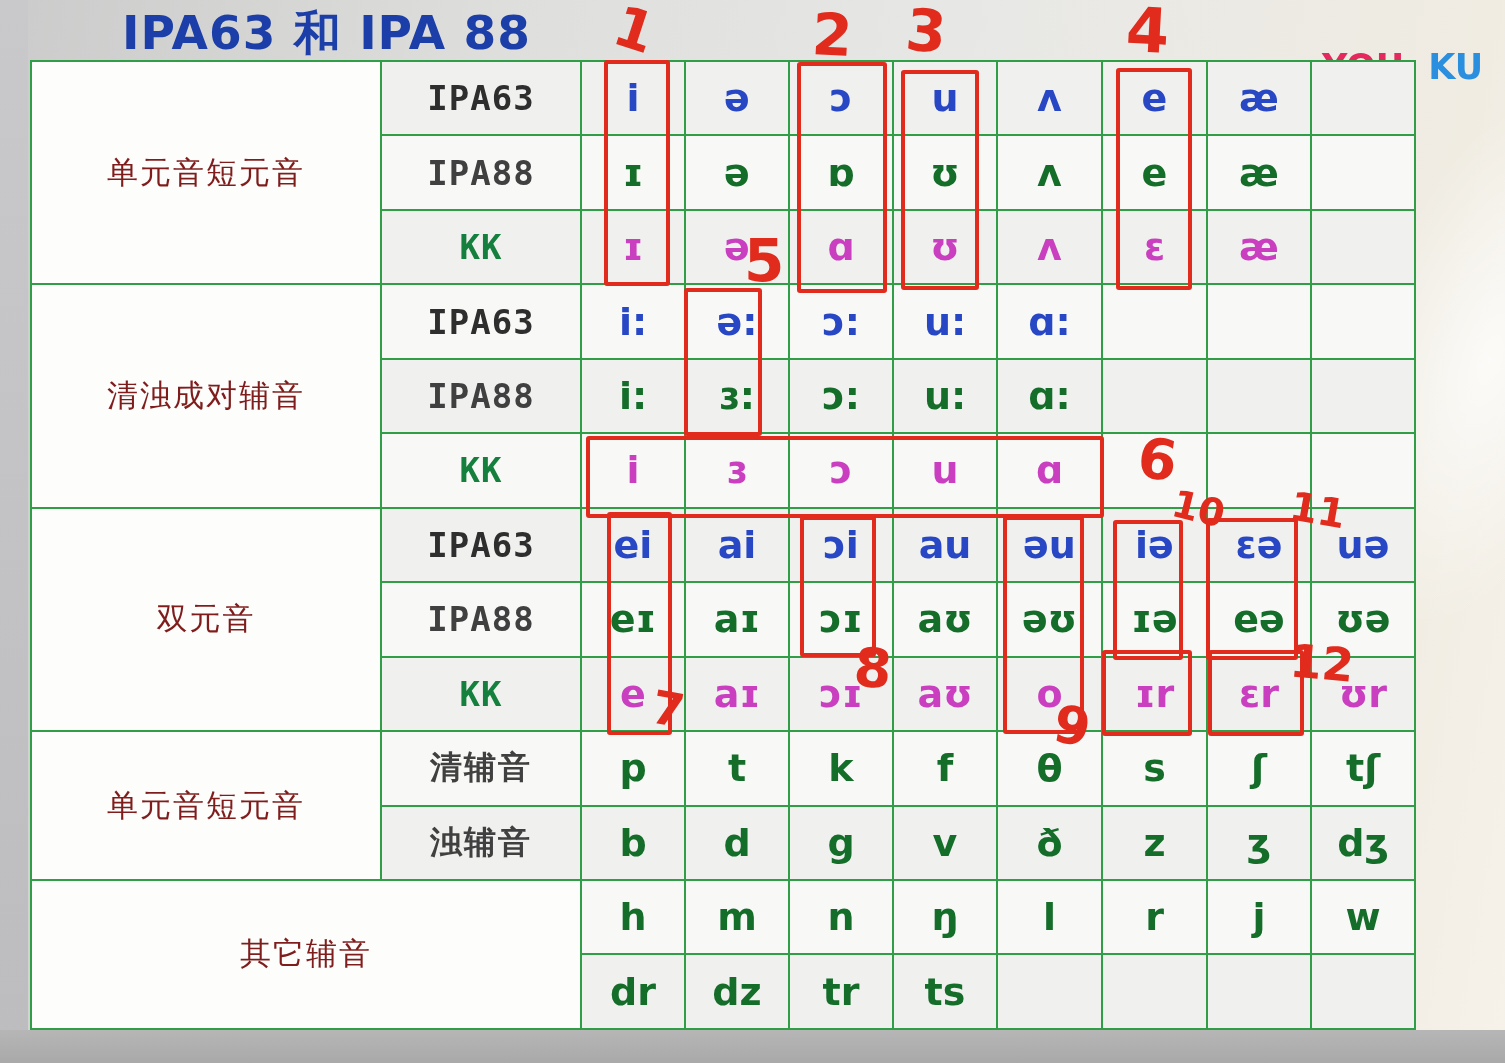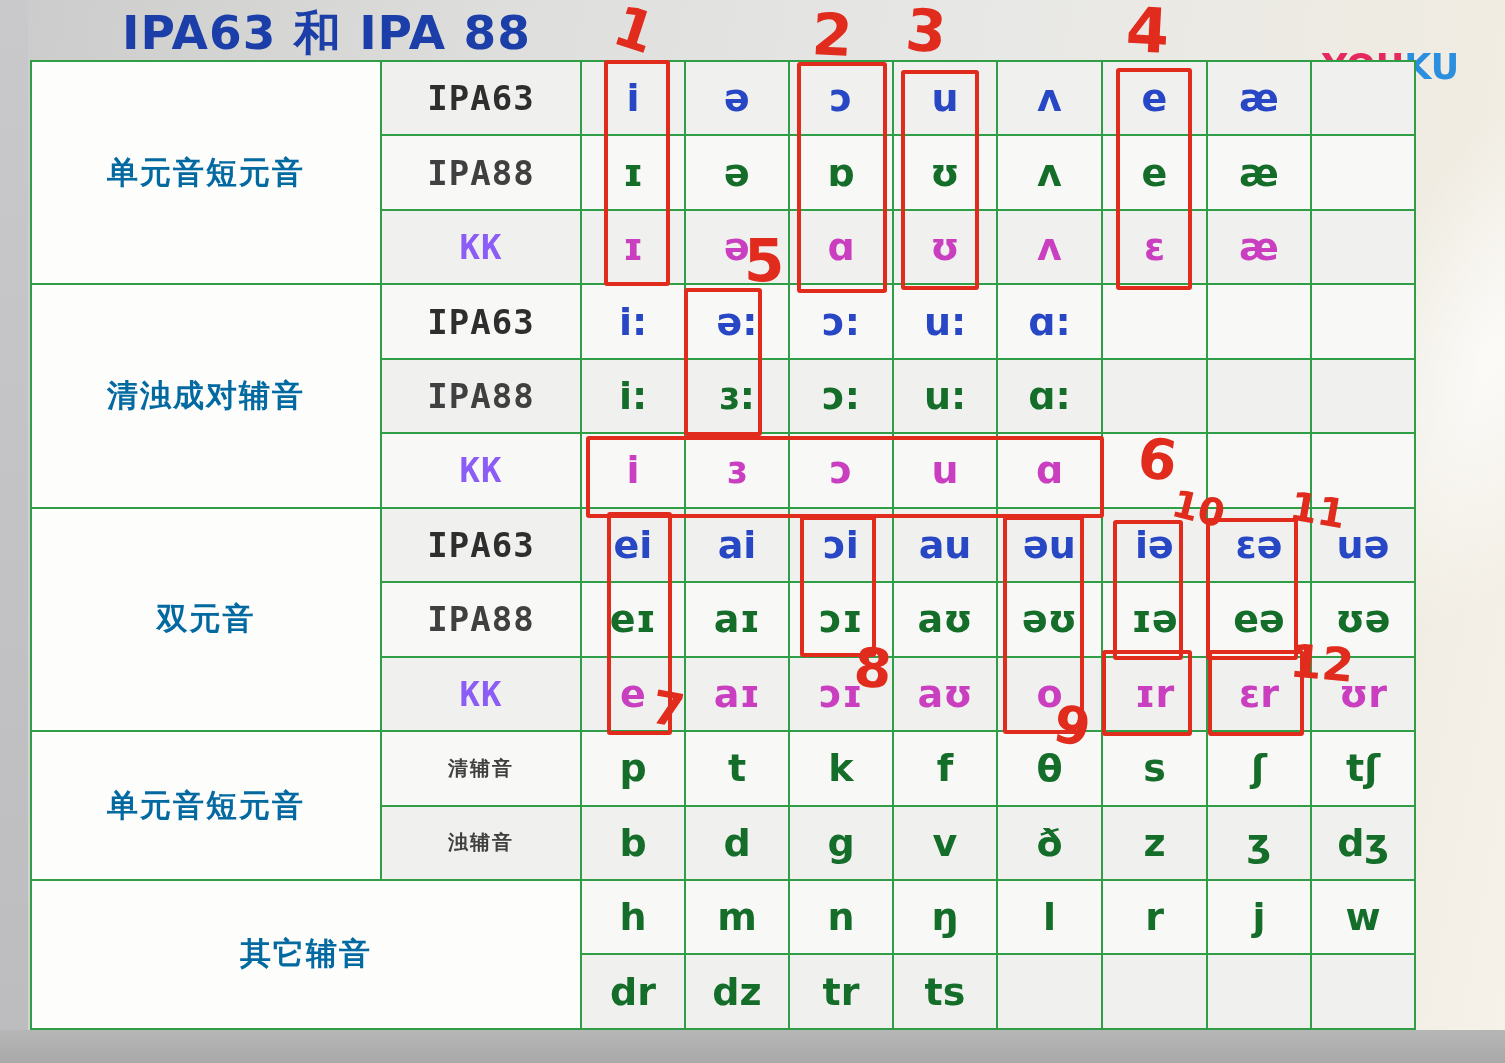--- a/index.html
+++ b/index.html
@@ -10,39 +10,39 @@
   }
   .bg-left-strip{position:absolute;left:0;top:0;width:28px;height:1030px;background:linear-gradient(180deg,#c9c9cb,#bdbdbf);}
   .bg-bottom-band{position:absolute;left:0;top:1030px;width:1505px;height:33px;background:linear-gradient(180deg,#b6b6b6,#a9a9a9);}
   .bg-swoosh{position:absolute;left:1360px;top:80px;width:260px;height:560px;background:radial-gradient(closest-side,rgba(255,255,255,.75),rgba(255,255,255,0));transform:rotate(18deg);}
   .page-title{
     position:absolute;left:122px;top:2px;margin:0;
     font-size:47px;font-weight:bold;color:#1c3ea8;letter-spacing:1px;white-space:nowrap;
   }
   .youku{position:absolute;left:1322px;top:47px;font-size:35px;font-weight:bold;letter-spacing:0px;white-space:nowrap;}
   .youku .you{color:#e5285e;}
-  .youku .ku{color:#2b8fe0;}
+  .youku .ku{color:#2b8fe0;margin-left:24px;}
 
   table#ipa-table{
     position:absolute;left:30px;top:60px;width:1384px;height:970px;
     border-collapse:collapse;table-layout:fixed;background:#fbfbf9;
   }
   #ipa-table td{
     border:2px solid #2f9e47;text-align:center;vertical-align:middle;padding:0;overflow:hidden;
   }
   #ipa-table tr:nth-child(odd) td{background:#f0f0ee;}
   #ipa-table tr:nth-child(even) td{background:#f8f8f6;}
   #ipa-table td.grouplabel{
-    background:#fdfdfc !important;color:#0369a1;font-size:31px;letter-spacing:2px;font-weight:700;
+    background:#fdfdfc !important;color:#7f1d1d;font-size:31px;letter-spacing:2px;font-weight:400;
   }
   #ipa-table td.syslabel{font-family:"DejaVu Sans Mono",monospace;font-weight:bold;font-size:34px;letter-spacing:1px;}
-  #ipa-table td.syslabel.cjk{font-family:Liberation Serif, serif;font-size:20px;letter-spacing:2px;margin-top:8px;}
+  #ipa-table td.syslabel.cjk{font-family:Liberation Serif, serif;font-size:32px;letter-spacing:2px;margin-top:8px;}
   .sysc-dark{color:#2e2e2e;}
   .sysc-green{color:#404040;}
-  .sysc-magenta{color:#8b5cf6;}
+  .sysc-magenta{color:#15803d;}
   #ipa-table td.symcell{font-size:38px;font-weight:bold;}
   .symc-blue{color:#2847c5;}
   .symc-green{color:#156d2a;}
   .symc-magenta{color:#c93fc0;}
 
   #annotations{position:absolute;left:0;top:0;width:1505px;height:1063px;pointer-events:none;}
   .redbox{position:absolute;border:4px solid #e02b1d;border-radius:3px;}
   .rednum{
     position:absolute;color:#e02b1d;font-weight:bold;line-height:1;
     font-family:"DejaVu Sans",sans-serif;

